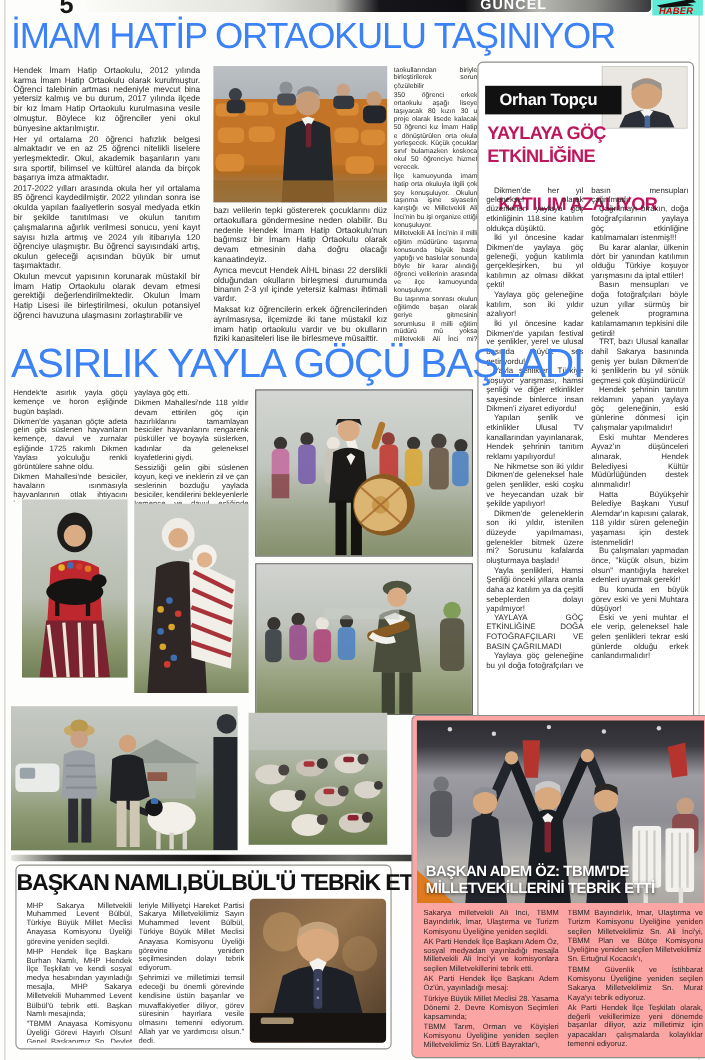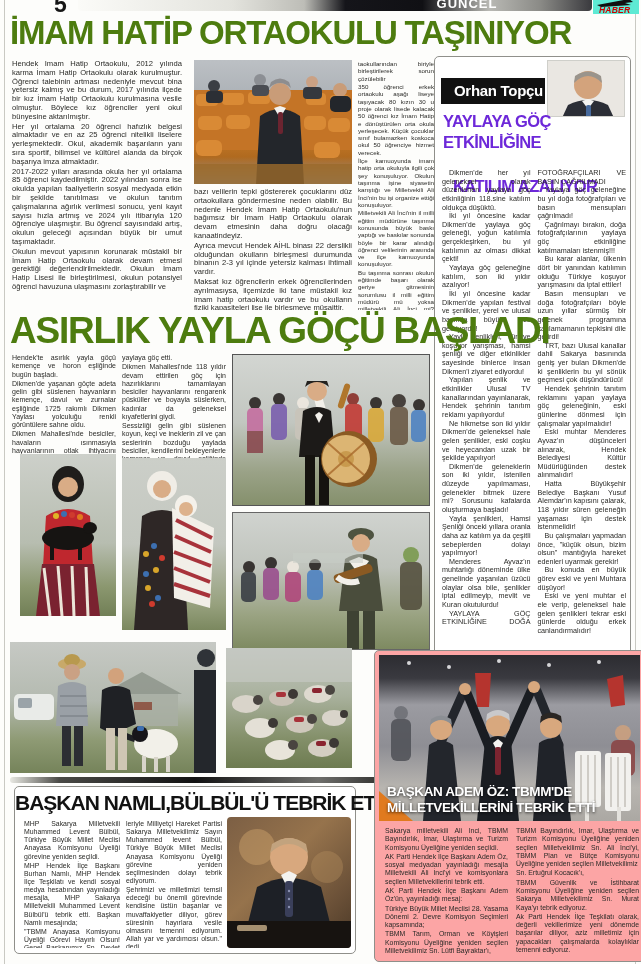--- a/index.html
+++ b/index.html
@@ -17,44 +17,44 @@
   .hbar { position:absolute; left:78px; top:0; width:514px; height:11px;
     background:linear-gradient(to right,#fbfbf8 0%,#e3e3dd 30%,#bdbdb7 44%,#15151a 52%,#101014 67%,#b9b9b4 80%,#8a8a86 90%,#3a3a3e 100%);
     border-radius:0 0 4px 4px; }
   .guncel { position:absolute; left:392px; width:150px; top:-4px; text-align:center;
     color:#fff; font-weight:bold; font-size:13px; letter-spacing:1px; }
   .brand { position:absolute; left:593px; top:0; width:46px; height:15px; background:#5eead4; }
   .brand svg { position:absolute; left:2px; top:-3px; }
   .brand-label { position:absolute; left:6px; top:5px; font-size:8.5px; font-weight:bold; font-style:italic; color:#cc0000; letter-spacing:0.2px; }
 
   
-  .headline { font-weight:bold; color:#4d7c0f; letter-spacing:-1.2px; }
+  .headline { font-weight:normal; color:#3b82f6; letter-spacing:-1.2px; }
   .btxt { text-align:justify; color:#2a2a27; overflow:hidden; }
   .btxt p { margin-bottom:1px; }
 
   
   .a1 { position:absolute; left:10px; top:16px; width:421px; height:296px; }
   .a1 .headline { font-size:33px; line-height:1; white-space:nowrap; }
   .a1-col1 { position:absolute; left:2px; top:44px; width:170px; height:250px; font-size:7.6px; line-height:1.16; }
   .a1-col2 { position:absolute; left:184px; top:172px; width:158px; height:122px; font-size:7.6px; line-height:1.16; }
   .a1-col3 { position:absolute; left:348px; top:44px; width:76px; height:250px; font-size:6.2px; line-height:1.18; }
 
   .photo { position:absolute; overflow:hidden; }
   .ph-parliament { left:184px; top:44px; width:158px; height:124px;
     background:linear-gradient(#bcc0c4 0%,#aeb3b8 26%,#c8924c 38%,#d4judge 0,#cf7f2c 55%,#b06a1f 78%,#8d9094 100%);
     background:linear-gradient(#bcc0c4 0%,#aeb3b8 26%,#c8924c 38%,#cf7f2c 55%,#b06a1f 78%,#8d9094 100%); }
 
   
   .obox { position:absolute; left:434px; top:56px; width:197px; height:606px;
     border:1px solid #8f8f8a; border-radius:5px; background:#fff; }
   .o-photo { position:absolute; right:5px; top:3px; width:78px; height:57px; background:#eae8e4; overflow:hidden; border:1px solid #cfcfca; }
-  .o-namebar { position:absolute; left:6px; top:21px; width:104px; height:26px; background:#111; color:#fff;
+  .o-namebar { position:absolute; left:6px; top:21px; width:124px; height:26px; background:#111; color:#fff;
     font-size:15px; font-weight:bold; line-height:26px; padding-left:13px; letter-spacing:-0.3px; }
   .o-title { position:absolute; left:8px; top:54px; width:182px; font-size:16.5px; font-weight:bold;
-    letter-spacing:-0.6px; line-height:1.25; color:#6d28d9; }
+    letter-spacing:-0.6px; line-height:1.25; color:#be185d; }
   .o-title .l2 { display:block; padding-left:10px;margin-top:24px; }
   .o-body { position:absolute; left:7px; top:112px; width:184px; height:488px;
     columns:2; column-gap:7px; font-size:7.2px; line-height:1.2; }
   .o-body p { text-indent:7px; margin-bottom:0; }
 
   
   .a2 { position:absolute; left:10px; top:312px; width:421px; height:462px; }
   .a2 .headline { font-size:37px; line-height:1; white-space:nowrap; }
   .a2-col1 { position:absolute; left:2px; top:42px; width:104px; height:102px; font-size:7px; line-height:1.18; }
   .a2-col2 { position:absolute; left:112px; top:42px; width:104px; height:104px; font-size:7px; line-height:1.18; }
@@ -191,21 +191,20 @@
   <div class="btxt o-body">
       <p>Dikmen'de her yıl geleneksel olarak düzenlenen yaylaya göç etkinliğinin 118.sine katılım oldukça düşüktü.</p>
       <p>İki yıl öncesine kadar Dikmen'de yaylaya göç geleneği, yoğun katılımla gerçekleşirken, bu yıl katılımın az olması dikkat çekti!</p>
       <p>Yaylaya göç geleneğine katılım, son iki yıldır azalıyor!</p>
       <p>İki yıl öncesine kadar Dikmen'de yapılan festival ve şenlikler, yerel ve ulusal basında büyük ses getiriyordu!</p>
       <p>Yayla şenlikleri, Türkiye koşuyor yarışması, hamsi şenliği ve diğer etkinlikler sayesinde binlerce insan Dikmen'i ziyaret ediyordu!</p>
       <p>Yapılan şenlik ve etkinlikler Ulusal TV kanallarından yayınlanarak, Hendek şehrinin tanıtım reklamı yapılıyordu!</p>
       <p>Ne hikmetse son iki yıldır Dikmen'de geleneksel hale gelen şenlikler, eski coşku ve heyecandan uzak bir şekilde yapılıyor!</p>
       <p>Dikmen'de geleneklerin son iki yıldır, istenilen düzeyde yapılmaması, gelenekler bitmek üzere mi? Sorusunu kafalarda oluşturmaya başladı!</p>
       <p>Yayla şenlikleri, Hamsi Şenliği önceki yıllara oranla daha az katılım ya da çeşitli sebeplerden dolayı yapılmıyor!</p>
-      <p>Menderes Ayvaz'ın muhtarlığı döneminde ülke genelinde yaşanılan üzücü olaylar olsa bile, şenlikler iptal edilmeyip, mevlit ve Kuran okutulurdu!</p>
       <p>YAYLAYA GÖÇ ETKİNLİĞİNE DOĞA FOTOĞRAFÇILARI VE BASIN ÇAĞRILMADI</p>
       <p>Yaylaya göç geleneğine bu yıl doğa fotoğrafçıları ve basın mensupları çağrılmadı!</p>
       <p>Çağrılmayı bırakın, doğa fotoğrafçılarının yaylaya göç etkinliğine katılmamaları istenmiş!!!</p>
       <p>Bu karar alanlar, ülkenin dört bir yanından katılımın olduğu Türkiye koşuyor yarışmasını da iptal ettiler!</p>
       <p>Basın mensupları ve doğa fotoğrafçıları böyle uzun yıllar sürmüş bir gelenek programına katılamamanın tepkisini dile getirdi!</p>
       <p>TRT, bazı Ulusal kanallar dahil Sakarya basınında geniş yer bulan Dikmen'de ki şenliklerin bu yıl sönük geçmesi çok düşündürücü!</p>
       <p>Hendek şehrinin tanıtım reklamını yapan yaylaya göç geleneğinin, eski günlerine dönmesi için çalışmalar yapılmalıdır!</p>
       <p>Eski muhtar Menderes Ayvaz'ın düşünceleri alınarak, Hendek Belediyesi Kültür Müdürlüğünden destek alınmalıdır!</p>
       <p>Hatta Büyükşehir Belediye Başkanı Yusuf Alemdar'ın kapısını çalarak, 118 yıldır süren geleneğin yaşaması için destek istenmelidir!</p>
       <p>Bu çalışmaları yapmadan önce, "küçük olsun, bizim olsun" mantığıyla hareket edenleri uyarmak gerekir!</p>

